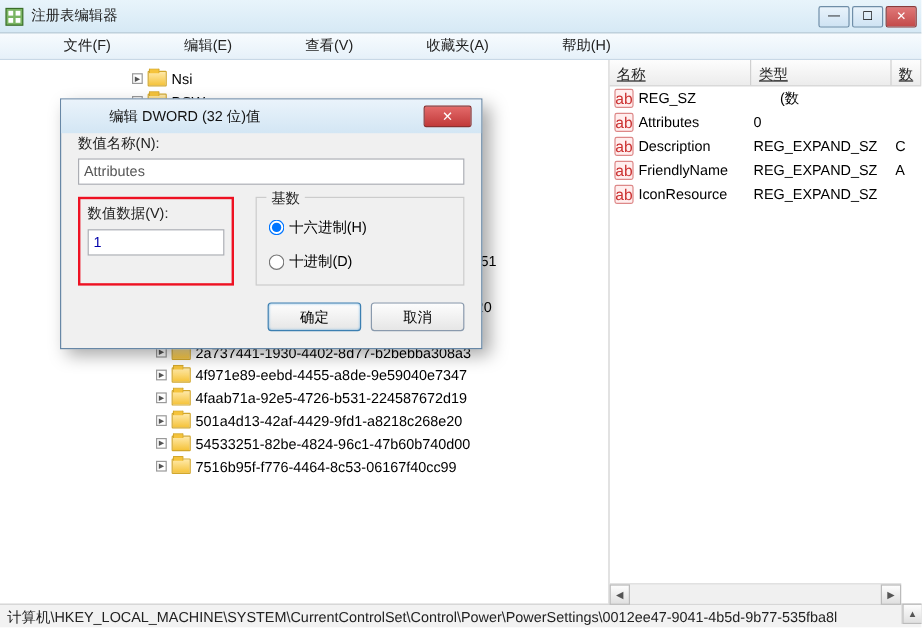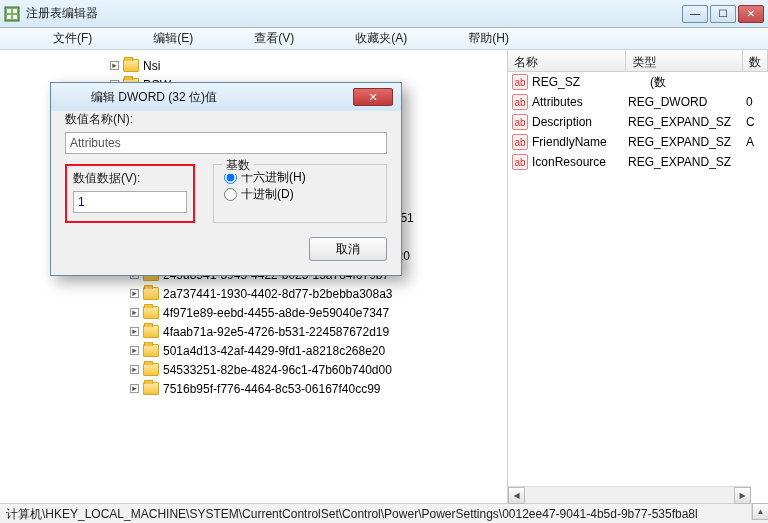--- a/index.html
+++ b/index.html
@@ -25,47 +25,47 @@
 
 .tree-inner { padding-left: 110px; }
 .trow { display: flex; align-items: center; height: 19px; gap: 4px; white-space: nowrap; }
 .toggle { width: 9px; height: 9px; border: 1px solid #999; font-size: 9px; line-height: 7px; text-align: center; color: #555; cursor: pointer; }
 .folder { width: 16px; height: 13px; background: linear-gradient(#ffe9a8,#f5c33b); border: 1px solid #d2a72c; border-radius: 1px; position: relative; }
 .folder::before { content: ""; position: absolute; top: -3px; left: 0; width: 7px; height: 3px; background: #f5c33b; border: 1px solid #d2a72c; border-bottom: none; border-radius: 1px 1px 0 0; }
 .tlabel { color: #000; }
 
 
 .list-header { height: 22px; background: linear-gradient(#fdfdfd,#ececec); border-bottom: 1px solid #d0d0d0; display: flex; }
-.list-header .col { border-right: 1px solid #d0d0d0; padding: 4px 6px; color: #222; }
+.list-header .col { border-right: 1px solid #d0d0d0; padding: 4px 6px; color: #222; text-decoration: underline; }
 .col-name { width: 120px; }
 .col-type { width: 118px; }
 .col-data { flex: 1; }
 .lrow { display: flex; align-items: center; height: 20px; padding: 0 4px; }
-.lrow .vicon { width: 16px; height: 16px; border: 1px solid #d88; background: #fee; border-radius: 2px; font-size: 10px; color: #c33; display: flex; align-items: center; justify-content: center; margin-right: 4px; }
+.lrow .vicon { width: 16px; height: 16px; border: 1px solid #d88; background: #fee; border-radius: 2px; font-size: 13px; color: #c33; display: flex; align-items: center; justify-content: center; margin-right: 4px; }
 .lrow .nm { width: 96px; white-space: nowrap; overflow: hidden; }
 .lrow .tp { width: 118px; white-space: nowrap; overflow: hidden; }
 .lrow .dt { flex: 1; white-space: nowrap; overflow: hidden; }
 
 
 .statusbar { height: 20px; background: #f2f2f2; border-top: 1px solid #d0d0d0; padding: 2px 6px; white-space: nowrap; overflow: hidden; color: #222; }
 
 
 .dialog { position: absolute; left: 50px; top: 82px; width: 352px; background: #f0f0f0; border: 1px solid #6787a6; box-shadow: 6px 6px 14px rgba(0,0,0,0.35); }
 .dlg-title { height: 28px; background: linear-gradient(#eaf3fb,#d3e6f4); display: flex; align-items: center; padding: 0 8px; color: #111; }
 .dlg-title .t { flex: 1; margin-left: 32px; }
 .dlg-close { width: 40px; height: 18px; background: linear-gradient(#e36a6a,#c13a3a); border: 1px solid #8a3030; border-radius: 2px; color: #fff; display: flex; align-items: center; justify-content: center; font-size: 11px; cursor: pointer; }
 .dlg-body { padding: 0 14px 14px 14px; }
 .dlg-body label { display: block; margin-bottom: 4px; color: #222; }
 .inp { width: 100%; height: 22px; border: 1px solid #abadb3; padding: 2px 4px; background: #fff; color: #555; }
 .row2 { display: flex; gap: 18px; margin-top: 10px; }
 .databox { width: 130px; border: 2px solid #e12; padding: 4px 6px 8px 6px; }
 .databox .inp { color: #00a; }
 .basebox { flex: 1; border: 1px solid #ccc; padding: 4px 10px 10px 10px; position: relative; }
 .basebox .legend { position: absolute; top: -8px; left: 8px; background: #f0f0f0; padding: 0 4px; color: #222; }
-.radio { display: flex; align-items: center; gap: 4px; margin-top: 0; }
+.radio { display: flex; align-items: center; gap: 4px; margin-top: 12px; }
 .radio input { width: 13px; height: 13px; }
 .dlg-btns { display: flex; justify-content: flex-end; gap: 8px; margin-top: 14px; }
 .btn { width: 78px; height: 24px; background: linear-gradient(#fdfdfd,#e6e6e6); border: 1px solid #8a9aad; border-radius: 3px; cursor: pointer; }
 .btn.primary { border: 1px solid #3c7fb1; box-shadow: 0 0 2px #5aa7de inset; }
 
 
 .vscroll { position: absolute; right: 0; width: 17px; background: #f0f0f0; border-left: 1px solid #ddd; }
 .hscroll { position: absolute; bottom: 20px; height: 17px; left: 508px; right: 17px; background: #f0f0f0; border-top: 1px solid #ddd; }
 .sbtn { width: 17px; height: 17px; background: linear-gradient(#fdfdfd,#e0e0e0); border: 1px solid #bbb; display: flex; align-items: center; justify-content: center; font-size: 8px; color: #555; cursor: pointer; }
 </style>
@@ -199,21 +199,20 @@
     </div>
     <div id="list-body">
         <div class="lrow">
           <span class="vicon">ab</span>
           <span class="tp">REG_SZ</span>
           <span class="dt">(数</span>
         </div>
         <div class="lrow">
           <span class="vicon">ab</span>
           <span class="nm">Attributes</span>
-          <span class="tp">REG_DWORD</span>
           <span class="dt">0</span>
         </div>
         <div class="lrow">
           <span class="vicon">ab</span>
           <span class="nm">Description</span>
           <span class="tp">REG_EXPAND_SZ</span>
           <span class="dt">C</span>
         </div>
         <div class="lrow">
           <span class="vicon">ab</span>
@@ -260,16 +259,17 @@
             <input type="radio" checked="" style="">
             <span>十六进制(H)</span>
           </div>
         <div class="radio">
             <input type="radio" style="">
             <span>十进制(D)</span>
           </div>
       </div>
     </div>
     <div class="dlg-btns">
+      <button class="btn primary">确定</button>
       <button class="btn">取消</button>
     </div>
   </div>
 </div>
 
 </body></html>

